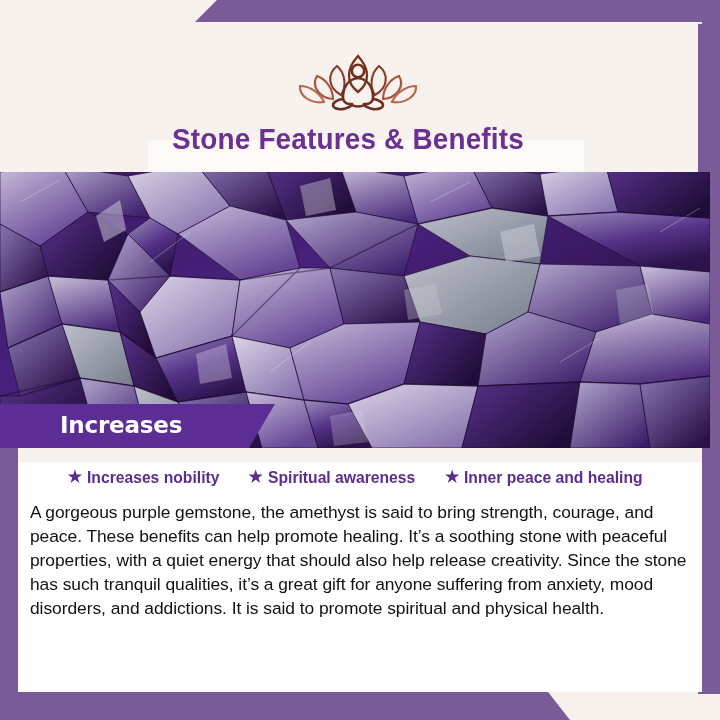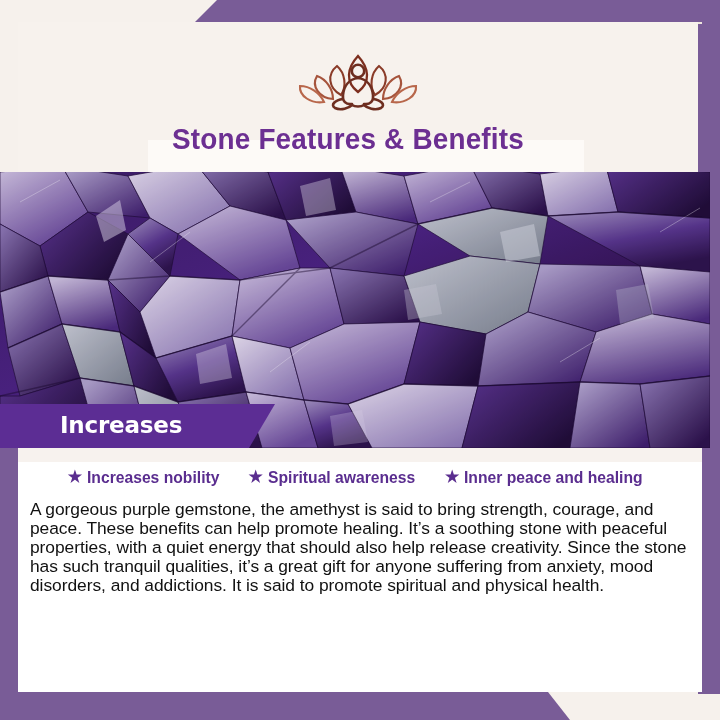--- a/index.html
+++ b/index.html
@@ -76,21 +76,21 @@
     color:#5a2d8f;font-weight:bold;font-size:16.5px;
     font-family:"Liberation Sans Narrow","Liberation Sans",sans-serif;
     white-space:nowrap;
   }
   .benefit{display:flex;align-items:center;gap:5px;}
   .benefit .star{font-size:16px;line-height:1;}
   .benefit .btext{transform:scaleX(.95);transform-origin:left center;}
 
   #desc{
     position:absolute;left:30px;top:500px;width:668px;
-    color:#111111;font-size:17.4px;line-height:19px;
+    color:#111111;font-size:17.4px;line-height:24px;
     font-family:"Liberation Sans Narrow","Liberation Sans",sans-serif;
     font-weight:500;letter-spacing:-0.05px;
   }
 </style>
 </head>
 <body>
 
 <div id="page">
 
   <div class="band" id="band-top"></div>

